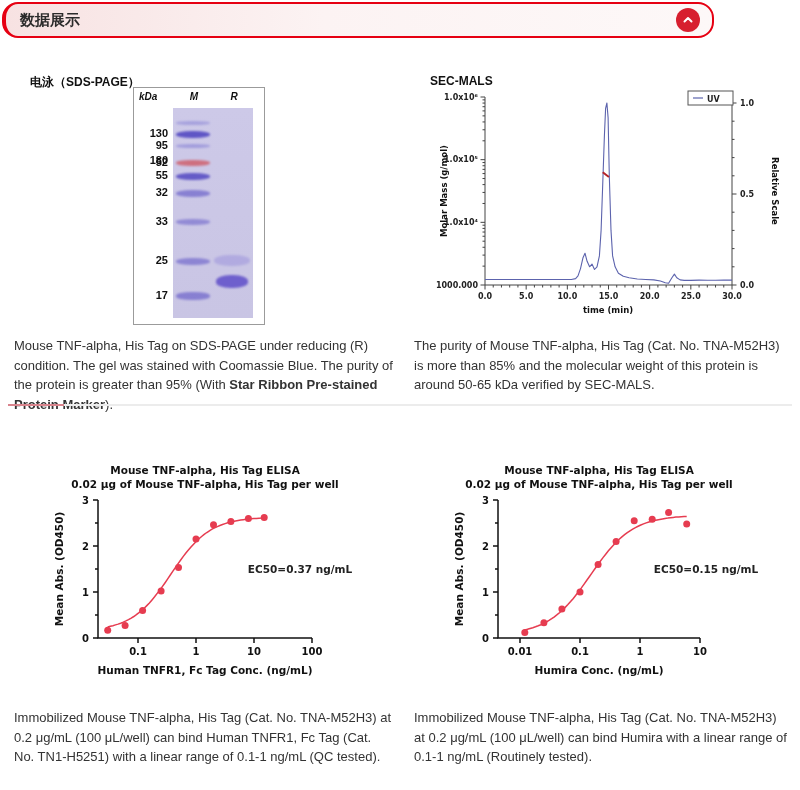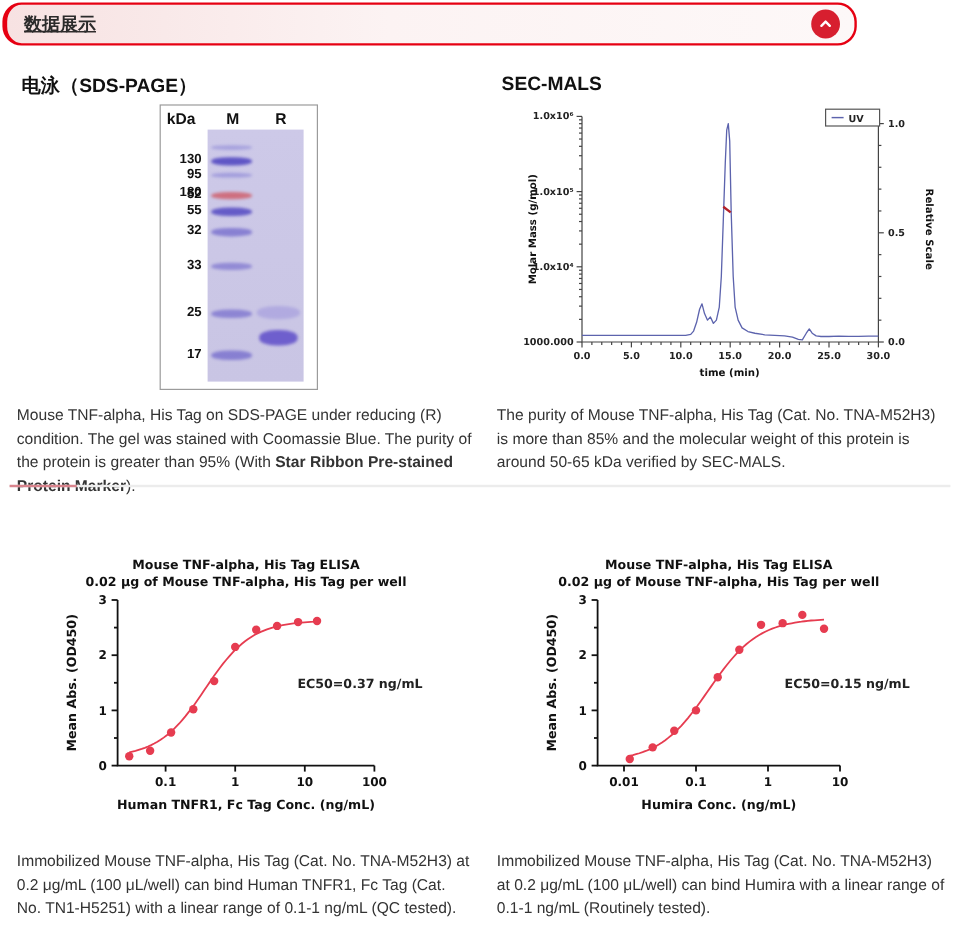--- a/index.html
+++ b/index.html
@@ -2,38 +2,38 @@
 <html><head>
 <meta charset="utf-8">
 <style>
   html,body{margin:0;padding:0;background:#fff;}
   .page{position:relative;width:800px;height:790px;background:#fff;
         font-family:"Liberation Sans",sans-serif;overflow:hidden;}
   
   .hdr{position:absolute;left:2px;top:2px;width:712px;height:36px;box-sizing:border-box;
        border:2px solid #e60012;border-left-width:4px;border-radius:16px;
        background:linear-gradient(90deg,#f7e2e2 0%,#fcf3f3 45%,#fdf8f8 100%);
-       display:flex;align-items:center;justify-content:space-between;padding:0 12px 0 14px;text-decoration:underline;}
+       display:flex;align-items:center;justify-content:space-between;padding:0 12px 0 14px;}
   .hdr-title{font-size:15px;font-weight:bold;color:#2b2b2b;}
   .collapse-btn{width:24px;height:24px;border-radius:50%;background:#d71f2f;border:none;
        display:flex;align-items:center;justify-content:center;padding:0;cursor:pointer;}
   
-  .sec-title{position:absolute;font-size:16px;font-weight:bold;color:#111;margin:4px;}
+  .sec-title{position:absolute;font-size:12px;font-weight:bold;color:#111;margin:16px;}
   .t-sds{left:14px;top:58px;}
   .t-sec{left:414px;top:58px;}
   .t-bio{left:14px;top:429px;}
   
   .gel-box{position:absolute;left:133px;top:87px;width:130px;height:236px;background:#fff;
        border:1px solid #9b9b9b;box-sizing:content-box;}
   .gel-area{position:absolute;left:39px;top:20px;width:80px;height:210px;
        background:linear-gradient(180deg,#cdc9e8,#c9c5e4);}
   .band{position:absolute;border-radius:45%;filter:blur(1.3px);}
   .gel-num{position:absolute;right:96px;width:30px;text-align:right;
        font-size:11px;font-weight:700;color:#111;line-height:13px;}
-  .gel-head{position:absolute;top:3px;font-size:13px;font-weight:700;color:#111;}
+  .gel-head{position:absolute;top:3px;font-size:10px;font-weight:700;color:#111;font-style:italic;}
   .gel-kda{left:5px;}
   .gel-m{left:51px;width:18px;text-align:center;}
   .gel-r{left:91px;width:18px;text-align:center;}
   
   .cap{position:absolute;font-size:13px;line-height:1.5;color:#333;margin:0;}
   .cap-tl{left:14px;top:336px;width:382px;}
   .cap-tr{left:414px;top:336px;width:376px;}
   .cap-bl{left:14px;top:708px;width:380px;}
   .cap-br{left:414px;top:708px;width:376px;}
   

